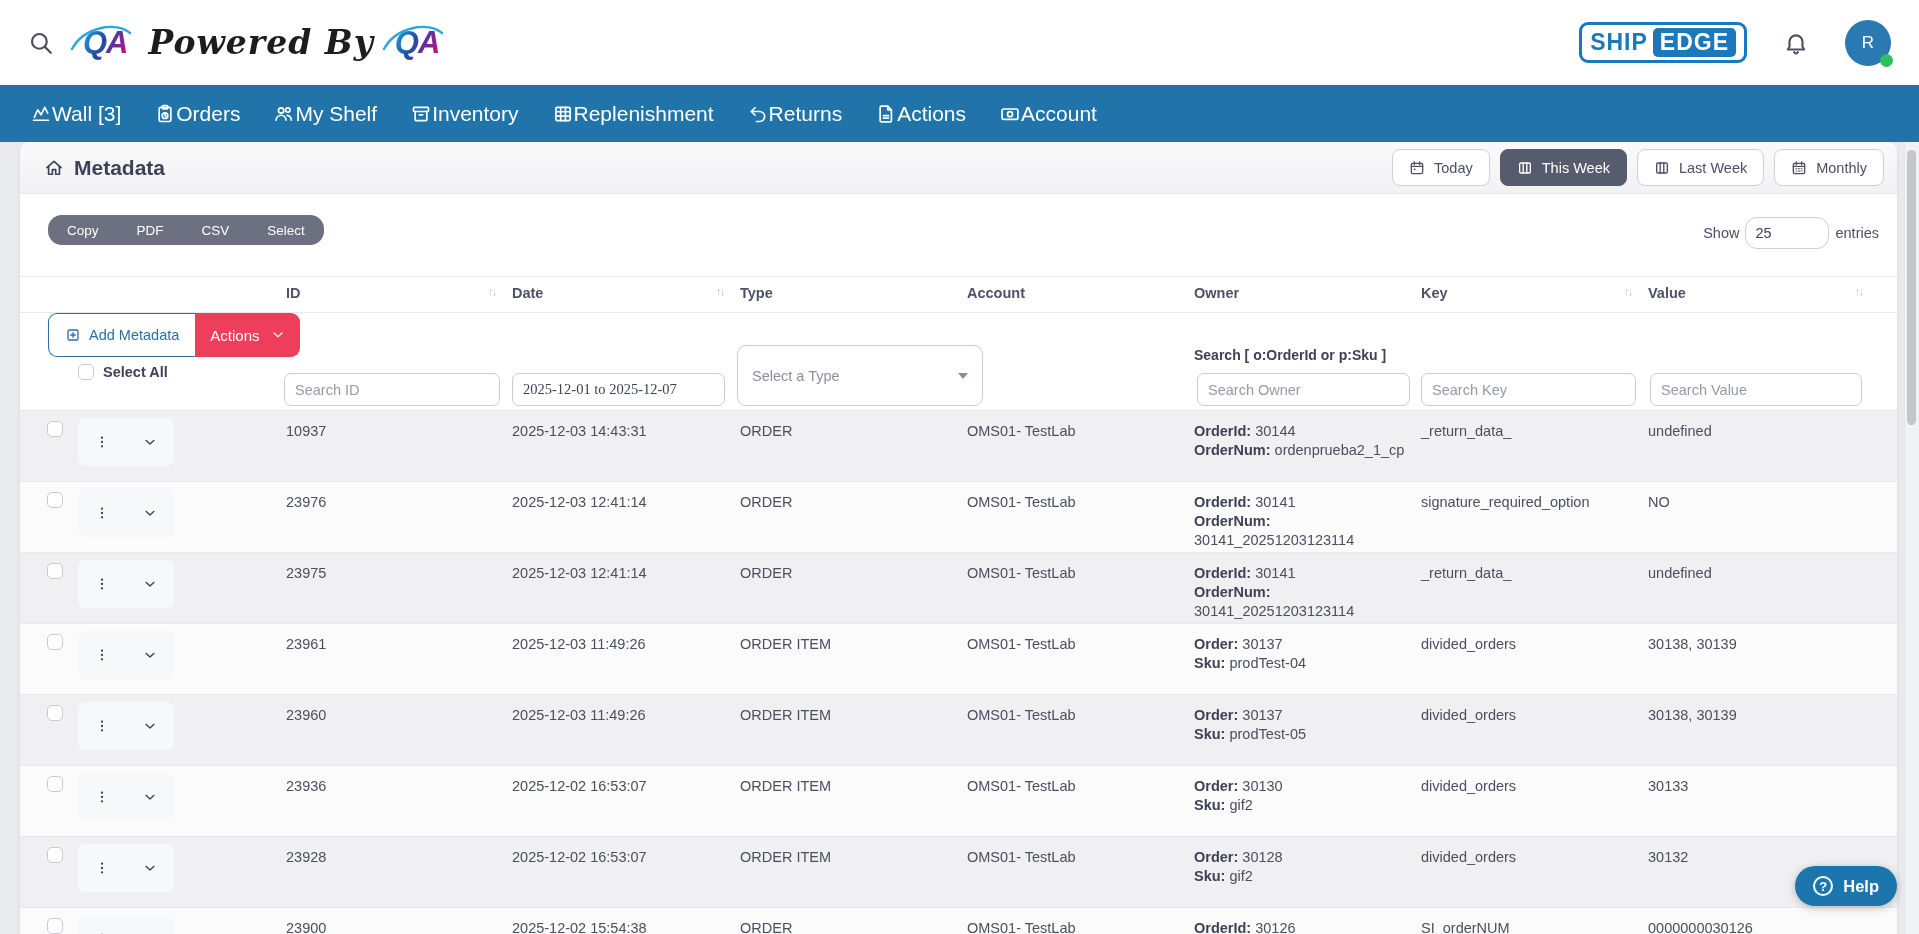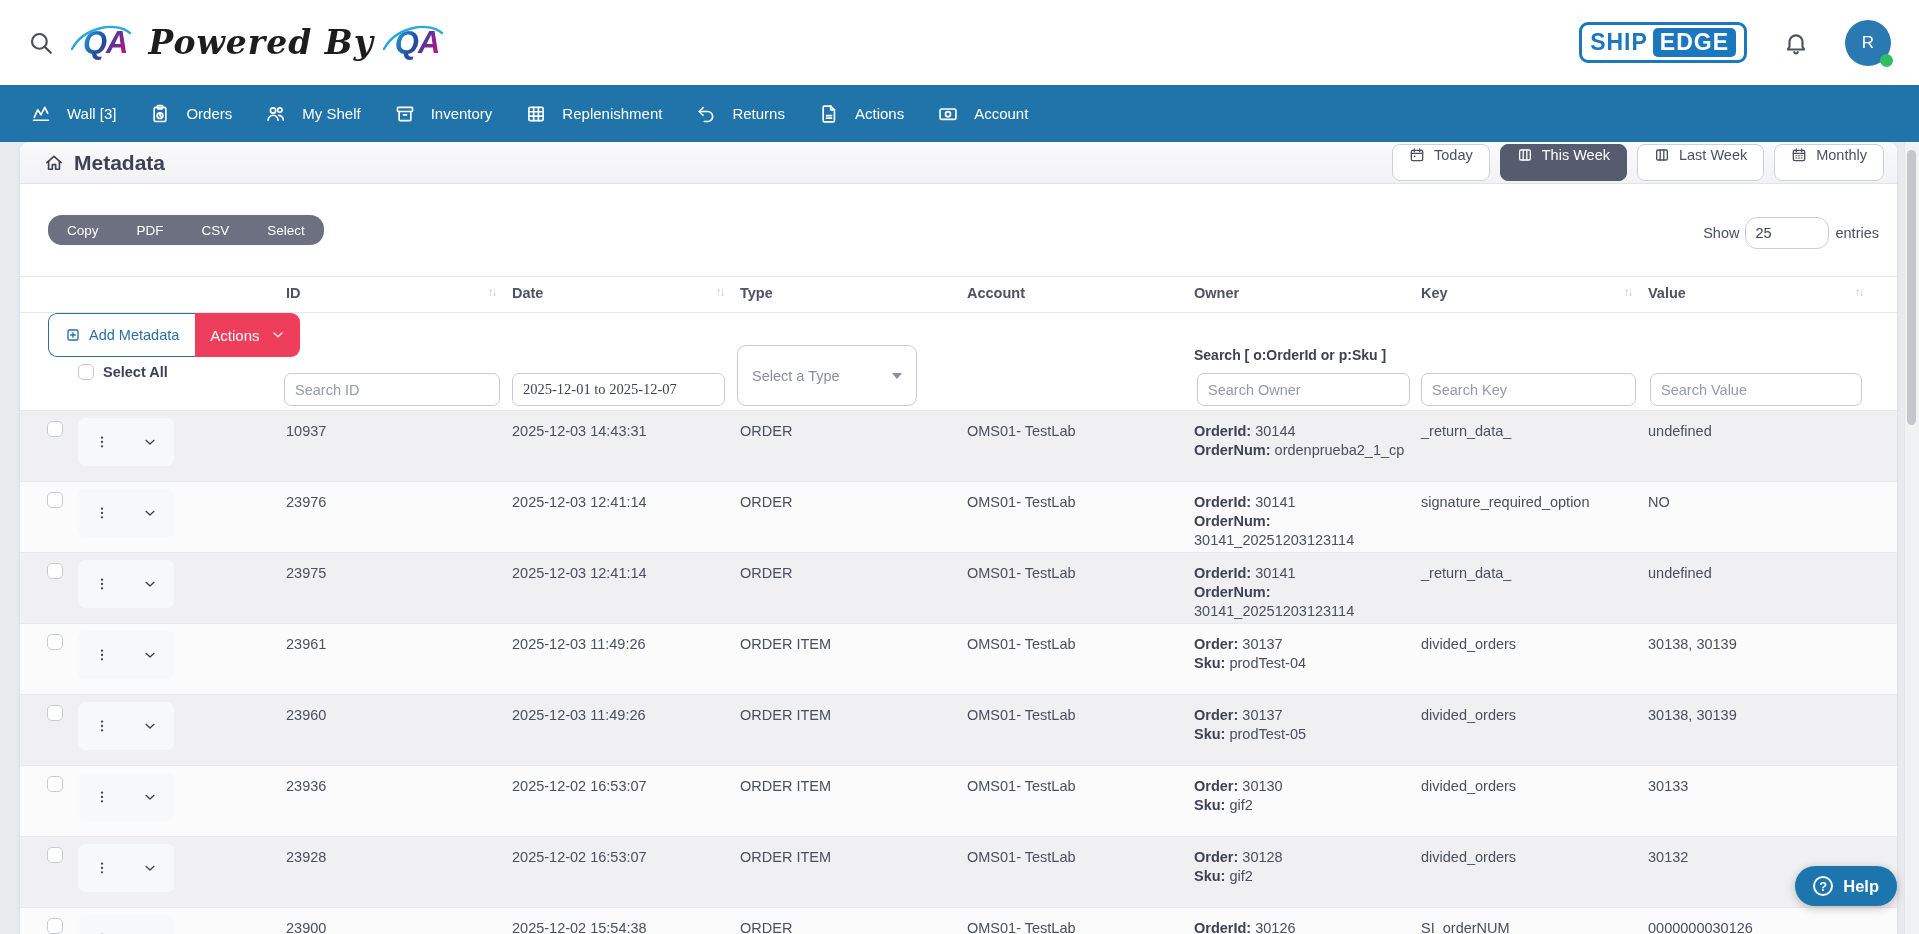--- a/index.html
+++ b/index.html
@@ -31,33 +31,33 @@
             padding:3px 8px;font-weight:900;font-size:23px;letter-spacing:1px;background:#fff;cursor:pointer}
   .shipedge .ship{color:var(--brand-blue)}
   .shipedge .edge{background:var(--brand-blue);color:#fff;border-radius:5px;padding:1px 7px}
   .bell{color:#4e5360;cursor:pointer}
   .avatar{position:relative;width:46px;height:46px;border-radius:50%;background:#2b79b3;color:#fff;
           display:flex;align-items:center;justify-content:center;font-size:17px;cursor:pointer}
   .avatar .dot{position:absolute;right:-2px;bottom:-1px;width:13px;height:13px;border-radius:50%;background:var(--green)}
 
   
   .navbar{height:57px;background:var(--nav-blue);display:flex;align-items:center;padding:0 14px;box-sizing:border-box}
-  .nav-item{display:flex;align-items:center;gap:16px;color:#fff;font-size:15px;font-weight:500;
+  .nav-item{display:flex;align-items:center;gap:1px;color:#fff;font-size:21px;font-weight:500;
             padding:0 17px;height:100%;cursor:pointer;white-space:nowrap}
 
   
   .card{position:absolute;left:20px;top:142px;width:1877px;height:792px;background:#fff;
         border-radius:9px 9px 0 0;box-shadow:0 1px 3px rgba(40,45,60,.10);overflow:hidden}
-  .card-head{position:absolute;top:0;left:0;right:0;height:42px;background:linear-gradient(#fafafb,#f2f2f5);
+  .card-head{position:absolute;top:0;left:0;right:0;height:52px;background:linear-gradient(#fafafb,#f2f2f5);
              border-bottom:1px solid #e2e3e7;border-radius:9px 9px 0 0;display:flex;align-items:center;
              justify-content:space-between;padding:0 13px 0 24px;box-sizing:border-box}
   .page-title{display:flex;align-items:center;gap:10px;font-size:21px;font-weight:600;color:var(--ink-dark)}
   .page-title .icon{color:var(--ink-dark)}
   .range-group{display:flex;gap:10px}
-  .range-btn{display:flex;align-items:flex-end;gap:9px;height:37px;padding:17px 16px;border:1px solid #ccd0d9;
+  .range-btn{display:flex;align-items:center;gap:9px;height:37px;padding:17px 16px;border:1px solid #ccd0d9;
              border-radius:8px;background:#fff;color:#4a5063;font-size:14.5px;cursor:pointer;white-space:nowrap}
   .range-btn.active{background:var(--active-dark);border-color:var(--active-dark);color:#fff}
 
   .export-group{position:absolute;top:73px;left:28px;display:flex;background:var(--export-gray);
                 border-radius:14px;height:30px;align-items:center;color:#fff;font-size:13.5px}
   .export-btn{padding:0 19px;cursor:pointer}
   .show-entries{position:absolute;top:75px;right:18px;display:flex;align-items:center;gap:6px;
                 font-size:14.5px;color:#4a5063}
   .entries-input{width:84px;height:32px;border:1px solid var(--border);border-radius:12px;font-size:14.5px;
                  padding:4px 9px;box-sizing:border-box;color:var(--ink-dark);font-family:inherit}
@@ -75,21 +75,21 @@
            font-family:inherit;box-sizing:border-box}
   .actions-btn{display:flex;align-items:center;gap:11px;background:var(--accent-pink);border:none;
                border-radius:0 9px 9px 0;color:#fff;font-size:15px;padding:0 15px;cursor:pointer;font-family:inherit}
   .select-all{position:absolute;top:222px;left:58px;display:flex;align-items:center;gap:9px;
               font-size:14.5px;font-weight:600;color:var(--ink-dark)}
   .cb{display:inline-block;width:16px;height:16px;border:1.5px solid #c6cad2;border-radius:5px;background:#fff;
       box-sizing:border-box;cursor:pointer}
   .f-input{position:absolute;top:231px;height:33px;border:1px solid var(--border);border-radius:7px;
            font-size:14.5px;padding:0 10px;box-sizing:border-box;color:var(--ink-dark);background:#fff;font-family:inherit}
   .f-input::placeholder{color:var(--muted)}
-  .type-select{position:absolute;top:203px;left:717px;width:180px;height:61px;border:1px solid var(--border);
+  .type-select{position:absolute;top:203px;left:717px;width:246px;height:61px;border:1px solid var(--border);
                border-radius:9px;background:#fff;display:flex;align-items:center;justify-content:space-between;
                padding:16px 14px;box-sizing:border-box;color:#8a8f9c;font-size:14.5px;cursor:pointer}
   .caret{width:0;height:0;border-left:5px solid transparent;border-right:5px solid transparent;
          border-top:6px solid #8a8f9c}
   .owner-hint{position:absolute;top:205px;left:1174px;font-size:14px;font-weight:700;color:var(--ink-dark)}
 
   
   .rows{position:absolute;left:0;right:0;top:0;bottom:0;pointer-events:none}
   .row{position:absolute;left:0;right:0;height:71px;border-top:1px solid #e8e9ec;box-sizing:border-box;pointer-events:auto}
   .row.shaded{background:#f0f0f2}

